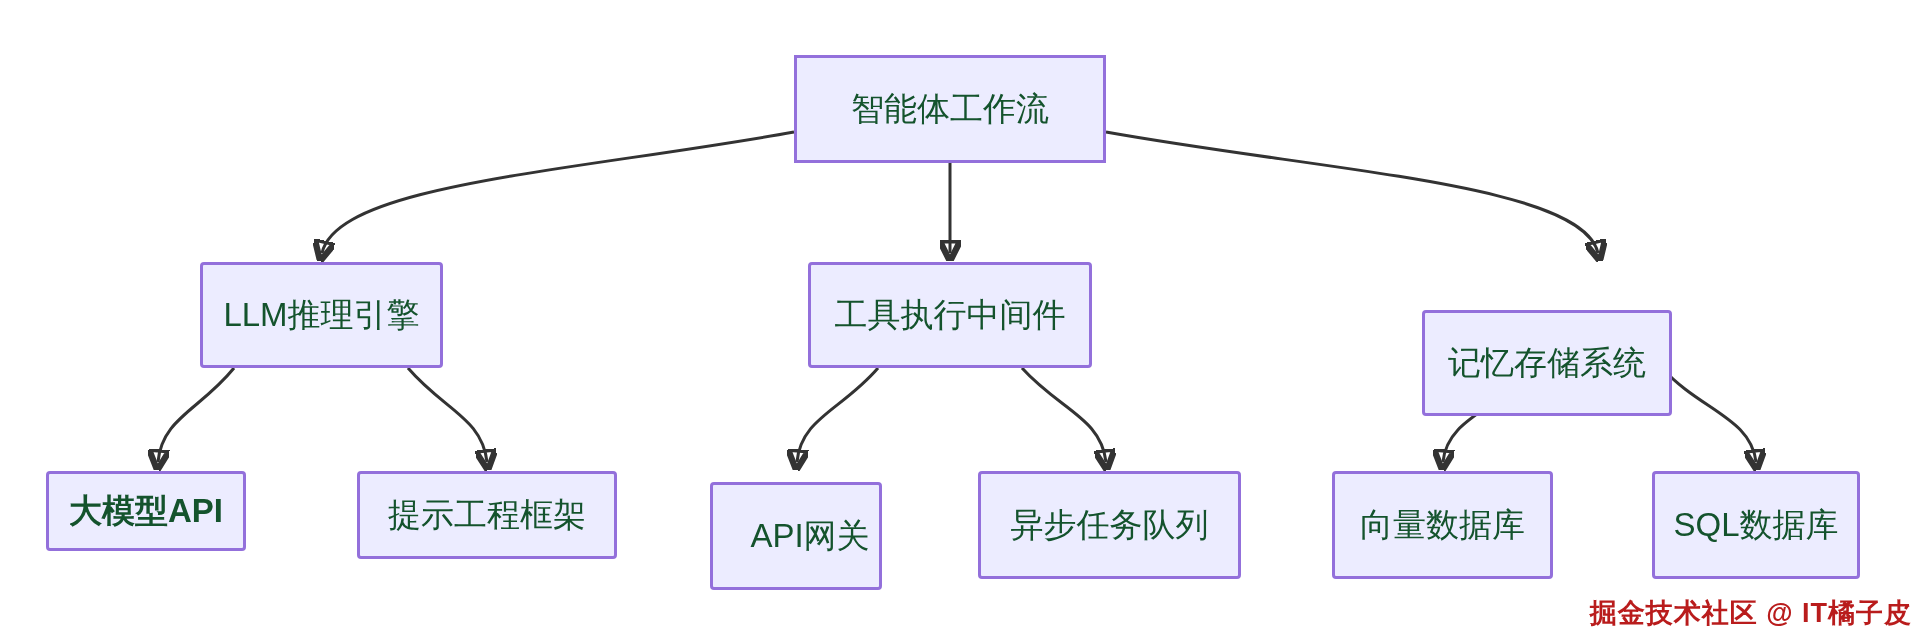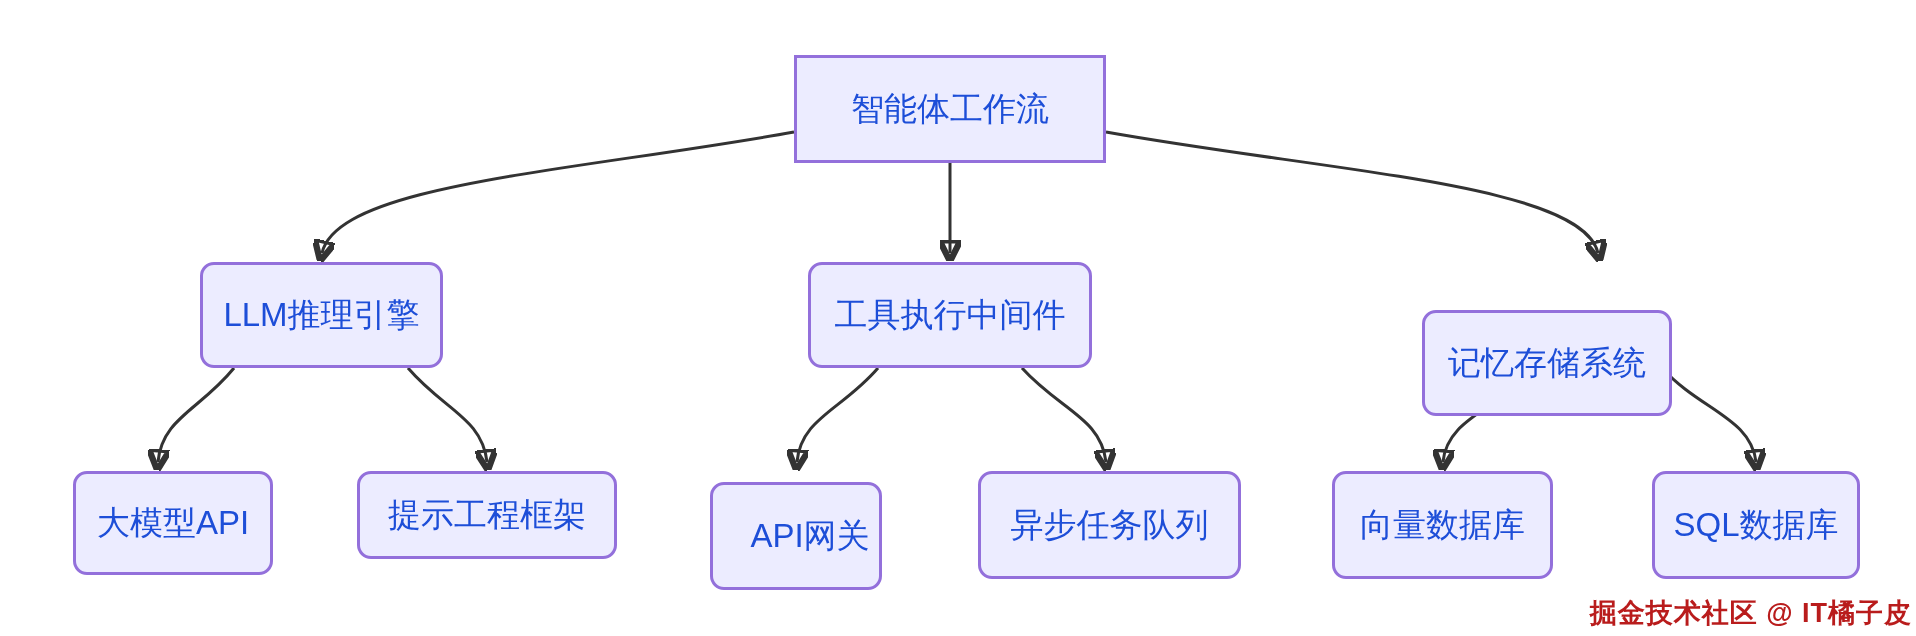--- a/index.html
+++ b/index.html
@@ -29,27 +29,27 @@
     stroke-width: 3px;
   }
   .node {
     position: absolute;
     box-sizing: border-box;
     display: flex;
     align-items: center;
     justify-content: center;
     background: #ECECFF;
     border: 3px solid #9370DB;
-    color: #1d4ed8;
+    color: #14532d;
     font-size: 33px;
     white-space: nowrap;
     text-align: center;
   }
   .node.rounded {
-    border-radius: 14px;
+    border-radius: 4px;
   }
   .node.rect {
     border-radius: 0;
   }
   .watermark {
     position: absolute;
     right: 4px;
     bottom: 5px;
     font-size: 27px;
     font-weight: 700;
@@ -90,21 +90,21 @@
   </div>
 
   <div class="node rounded" style="left:808px; top:262px; width:284px; height:106px;">
     <span>工具执行中间件</span>
   </div>
 
   <div class="node rounded" style="left:1422px; top:262px; width:250px; height:106px;margin-top:48px;">
     <span>记忆存储系统</span>
   </div>
 
-  <div class="node rounded" style="left:73px; top:471px; width:200px; height:104px;">
+  <div class="node rounded" style="left:46px; top:471px; width:200px; height:80px;font-weight:bold;">
     <span>大模型API</span>
   </div>
 
   <div class="node rounded" style="left:357px; top:471px; width:260px; height:88px;">
     <span>提示工程框架</span>
   </div>
 
   <div class="node rounded" style="left:710px; top:482px; width:172px; height:108px;padding-left:28px;">
     <span>API网关</span>
   </div>

